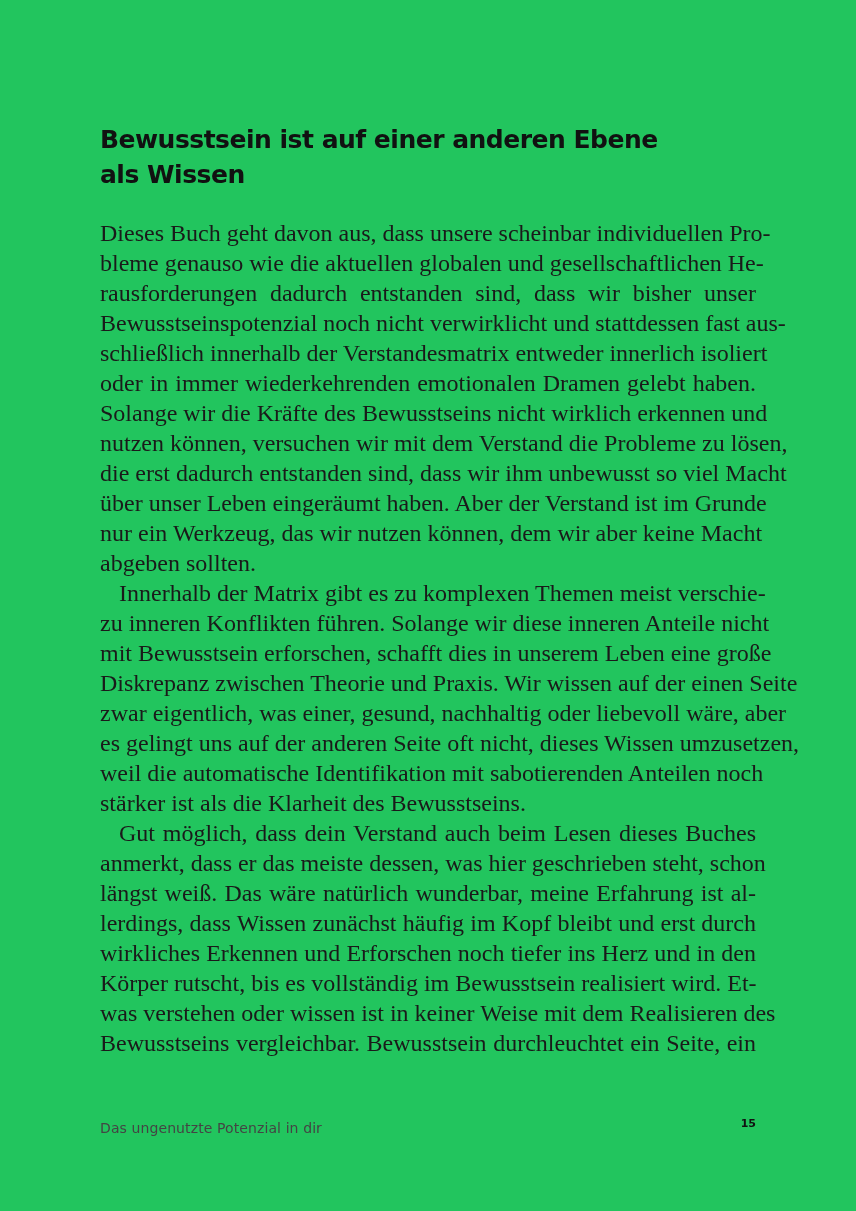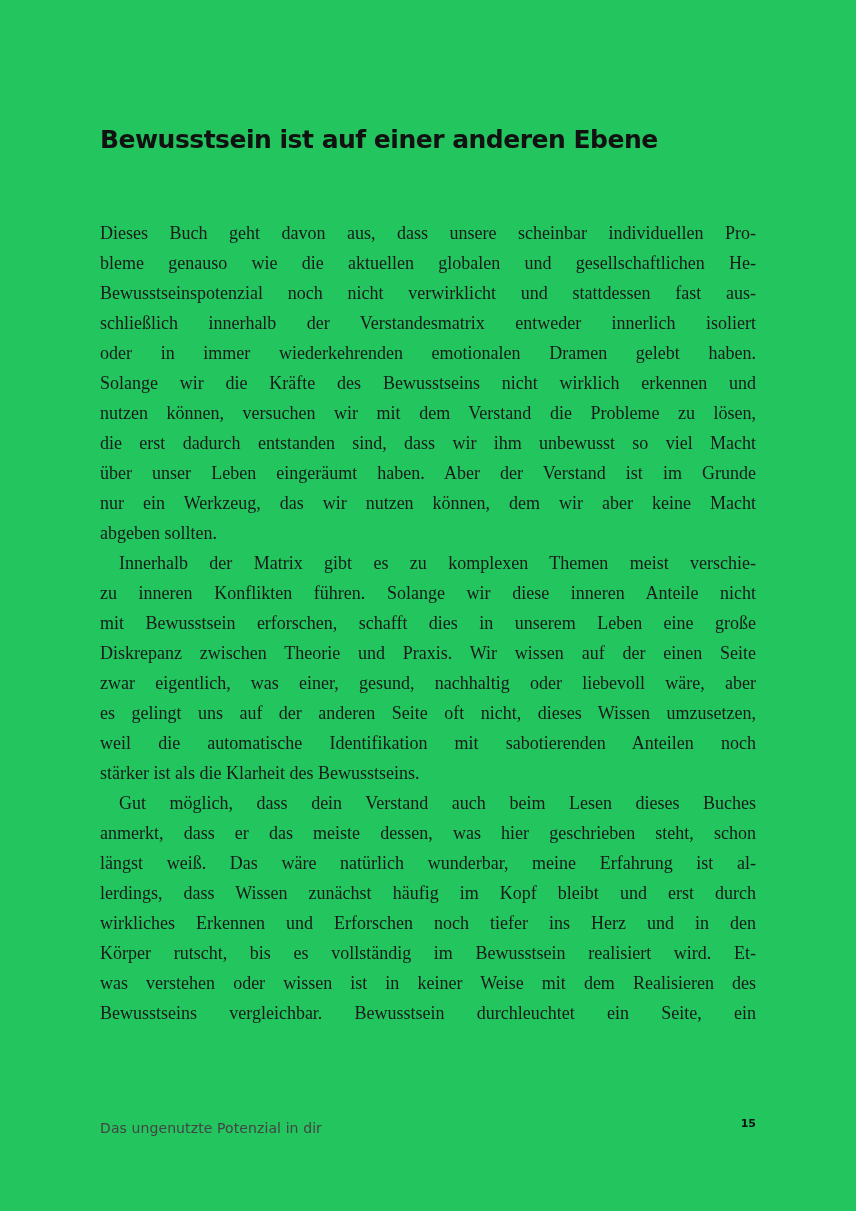--- a/index.html
+++ b/index.html
@@ -6,47 +6,49 @@
   body { width: 856px; height: 1211px; position: relative; overflow: hidden; }
   .page { position: absolute; left: 0; top: 0; width: 856px; height: 1211px; background: #22c55e; }
   .heading {
     position: absolute; left: 100px; top: 122px; width: 600px;
     font-family: "DejaVu Sans", sans-serif; font-weight: bold;
     font-size: 25px; line-height: 35px; color: #111; letter-spacing: -0.5px;
   }
   .heading span { display: block; }
   .body-text {
     position: absolute; left: 100px; top: 218px; width: 656px;
-    font-family: "Liberation Serif", serif; font-size: 18px; line-height: 30px;
+    font-family: "Liberation Serif", serif; font-size: 24px; line-height: 30px;
     color: #1a1a1a;
   }
   .line { display: block; height: 30px; white-space: nowrap; text-align: justify; text-align-last: justify; }
   .line.last { text-align-last: left; }
   .line.indent { text-indent: 19px; }
   .footer-title {
     position: absolute; left: 100px; top: 1120px;
     font-family: "DejaVu Sans", sans-serif; font-size: 14px; color: #444; letter-spacing: 0.1px;
   }
   .page-number {
     position: absolute; right: 100px; top: 1117px;
     font-family: "DejaVu Sans", sans-serif; font-size: 11px; font-weight: bold; color: #111; text-align: center;
   }
 </style>
 </head>
 <body>
 
 <div class="page">
   <h2 class="heading" style="margin:0;">
     <span>Bewusstsein ist auf einer anderen Ebene</span>
+    <span>als Wissen</span>
   </h2>
 
   <div class="body-text">
 
     <span class="line">Dieses Buch geht davon aus, dass unsere scheinbar individuellen Pro-</span>
     <span class="line">bleme genauso wie die aktuellen globalen und gesellschaftlichen He-</span>
+    <span class="line">rausforderungen dadurch entstanden sind, dass wir bisher unser</span>
     <span class="line">Bewusstseinspotenzial noch nicht verwirklicht und stattdessen fast aus-</span>
     <span class="line">schließlich innerhalb der Verstandesmatrix entweder innerlich isoliert</span>
     <span class="line">oder in immer wiederkehrenden emotionalen Dramen gelebt haben.</span>
     <span class="line">Solange wir die Kräfte des Bewusstseins nicht wirklich erkennen und</span>
     <span class="line">nutzen können, versuchen wir mit dem Verstand die Probleme zu lösen,</span>
     <span class="line">die erst dadurch entstanden sind, dass wir ihm unbewusst so viel Macht</span>
     <span class="line">über unser Leben eingeräumt haben. Aber der Verstand ist im Grunde</span>
     <span class="line">nur ein Werkzeug, das wir nutzen können, dem wir aber keine Macht</span>
     <span class="line last">abgeben sollten.</span>
 

